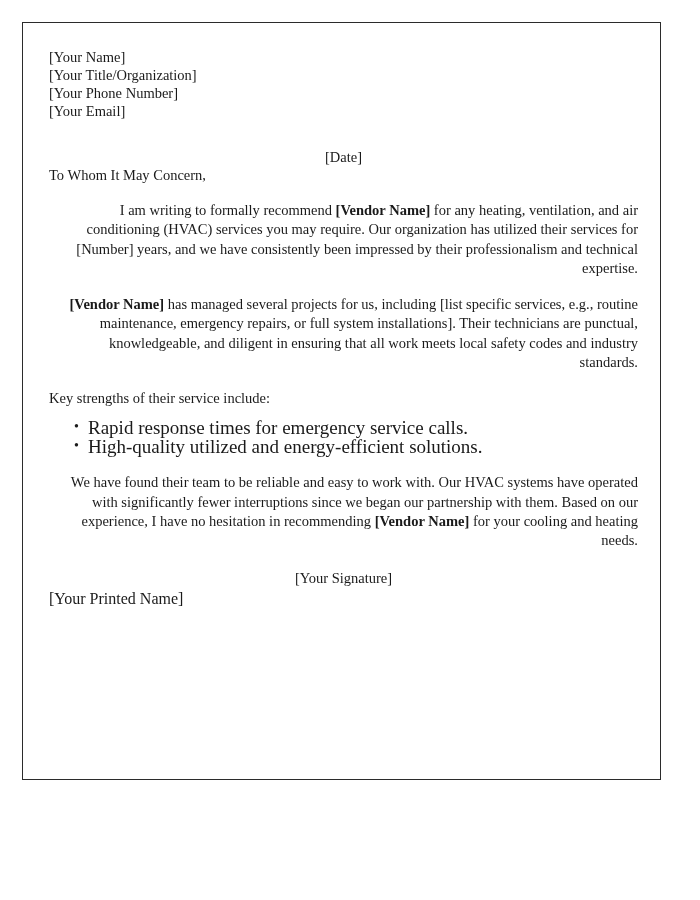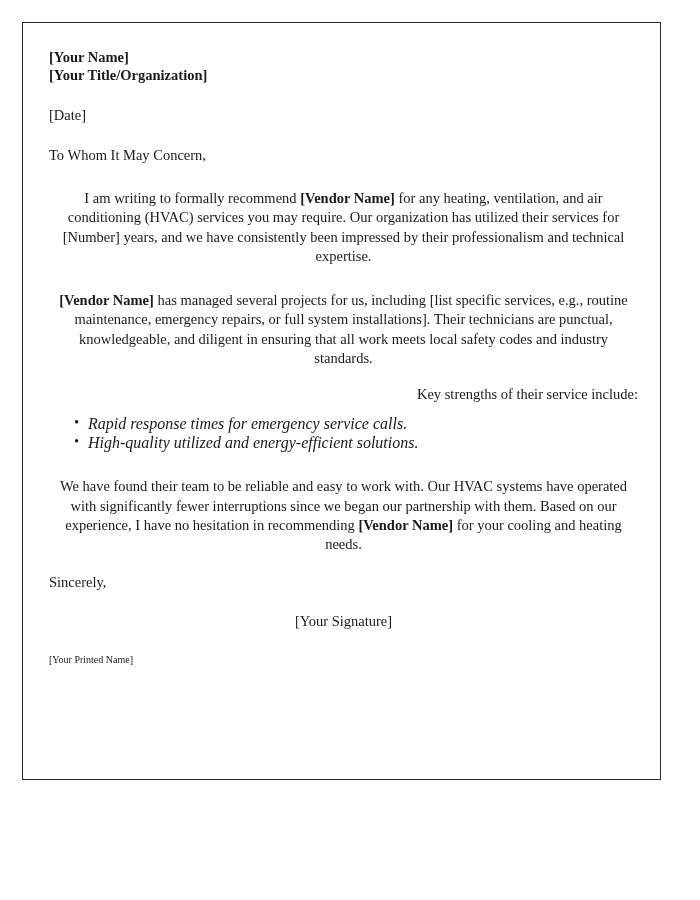--- a/index.html
+++ b/index.html
@@ -28,68 +28,65 @@
 
   #letter-body {
     position: absolute;
     left: 26px;
     top: 25px;
     width: 589px;
   }
 
   .sender-block {
     margin: 0 0 0 0;
-    font-weight: bold;
   }
   .sender-line {
     font-size: 14.5px;
     line-height: 18px;
     white-space: pre;
   }
 
   .date-line {
     font-size: 14.5px;
     line-height: 18px;
-    margin-top: 22px;
+    margin-top: 28px;
+    text-align: center;
   }
 
   .salutation {
     font-size: 14.5px;
     line-height: 18px;
-    margin-top: 22px;
   }
 
   .para {
     font-size: 14.5px;
     line-height: 19.3px;
-    margin-top: 25px;
-    text-align: center;
+    margin-top: 17px;
+    text-align: right;
   }
 
   .para b {
     font-weight: bold;
   }
 
   .list-intro {
     font-size: 14.5px;
     line-height: 19.3px;
     margin-top: 17px;
-    text-align: right;
   }
 
   ul.strengths {
     margin: 9px 0 0 0;
     padding-left: 39px;
     list-style: none;
   }
   ul.strengths li {
-    font-size: 16px;
+    font-size: 19px;
     line-height: 19.3px;
     position: relative;
-    font-style: italic;
   }
   ul.strengths li::before {
     content: "\2022";
     position: absolute;
     left: -14px;
     top: -1px;
     font-size: 14px;
     line-height: 19.3px;
     color: #1a1a1a;
   }
@@ -99,56 +96,56 @@
     line-height: 19.3px;
     margin-top: 19px;
   }
   .signature-line {
     font-size: 14.5px;
     line-height: 19.3px;
     margin-top: 19px;
     text-align: center;
   }
   .printed-name-line {
-    font-size: 10px;
+    font-size: 16px;
     line-height: 19.3px;
-    margin-top: 19px;
     font-family: Liberation Serif, serif;
   }
 </style>
 </head>
 <body>
 
 <div id="page-frame">
 
   <div id="letter-body">
 
     <div class="sender-block">
       <div class="sender-line">[Your Name]</div>
       <div class="sender-line">[Your Title/Organization]</div>
+      <div class="sender-line">[Your Phone Number]</div>
+      <div class="sender-line">[Your Email]</div>
     </div>
 
     <div class="date-line">[Date]</div>
 
     <div class="salutation">To Whom It May Concern,</div>
 
     <p class="para"><span>I am writing to formally recommend </span><b>[Vendor Name]</b><span> for any heating, ventilation, and air conditioning (HVAC) services you may require. Our organization has utilized their services for [Number] years, and we have consistently been impressed by their professionalism and technical expertise.</span></p>
 
     <p class="para"><b>[Vendor Name]</b><span> has managed several projects for us, including [list specific services, e.g., routine maintenance, emergency repairs, or full system installations]. Their technicians are punctual, knowledgeable, and diligent in ensuring that all work meets local safety codes and industry standards.</span></p>
 
     <div class="list-intro">Key strengths of their service include:</div>
 
     <ul class="strengths">
       <li>Rapid response times for emergency service calls.</li>
       <li>High-quality utilized and energy-efficient solutions.</li>
     </ul>
 
     <p class="para"><span>We have found their team to be reliable and easy to work with. Our HVAC systems have operated with significantly fewer interruptions since we began our partnership with them. Based on our experience, I have no hesitation in recommending </span><b>[Vendor Name]</b><span> for your cooling and heating needs.</span></p>
 
 
-    <div class="closing">Sincerely,</div>
 
     <div class="signature-line">[Your Signature]</div>
 
     <div class="printed-name-line">[Your Printed Name]</div>
 
   </div>
 </div>
 
 </body></html>

